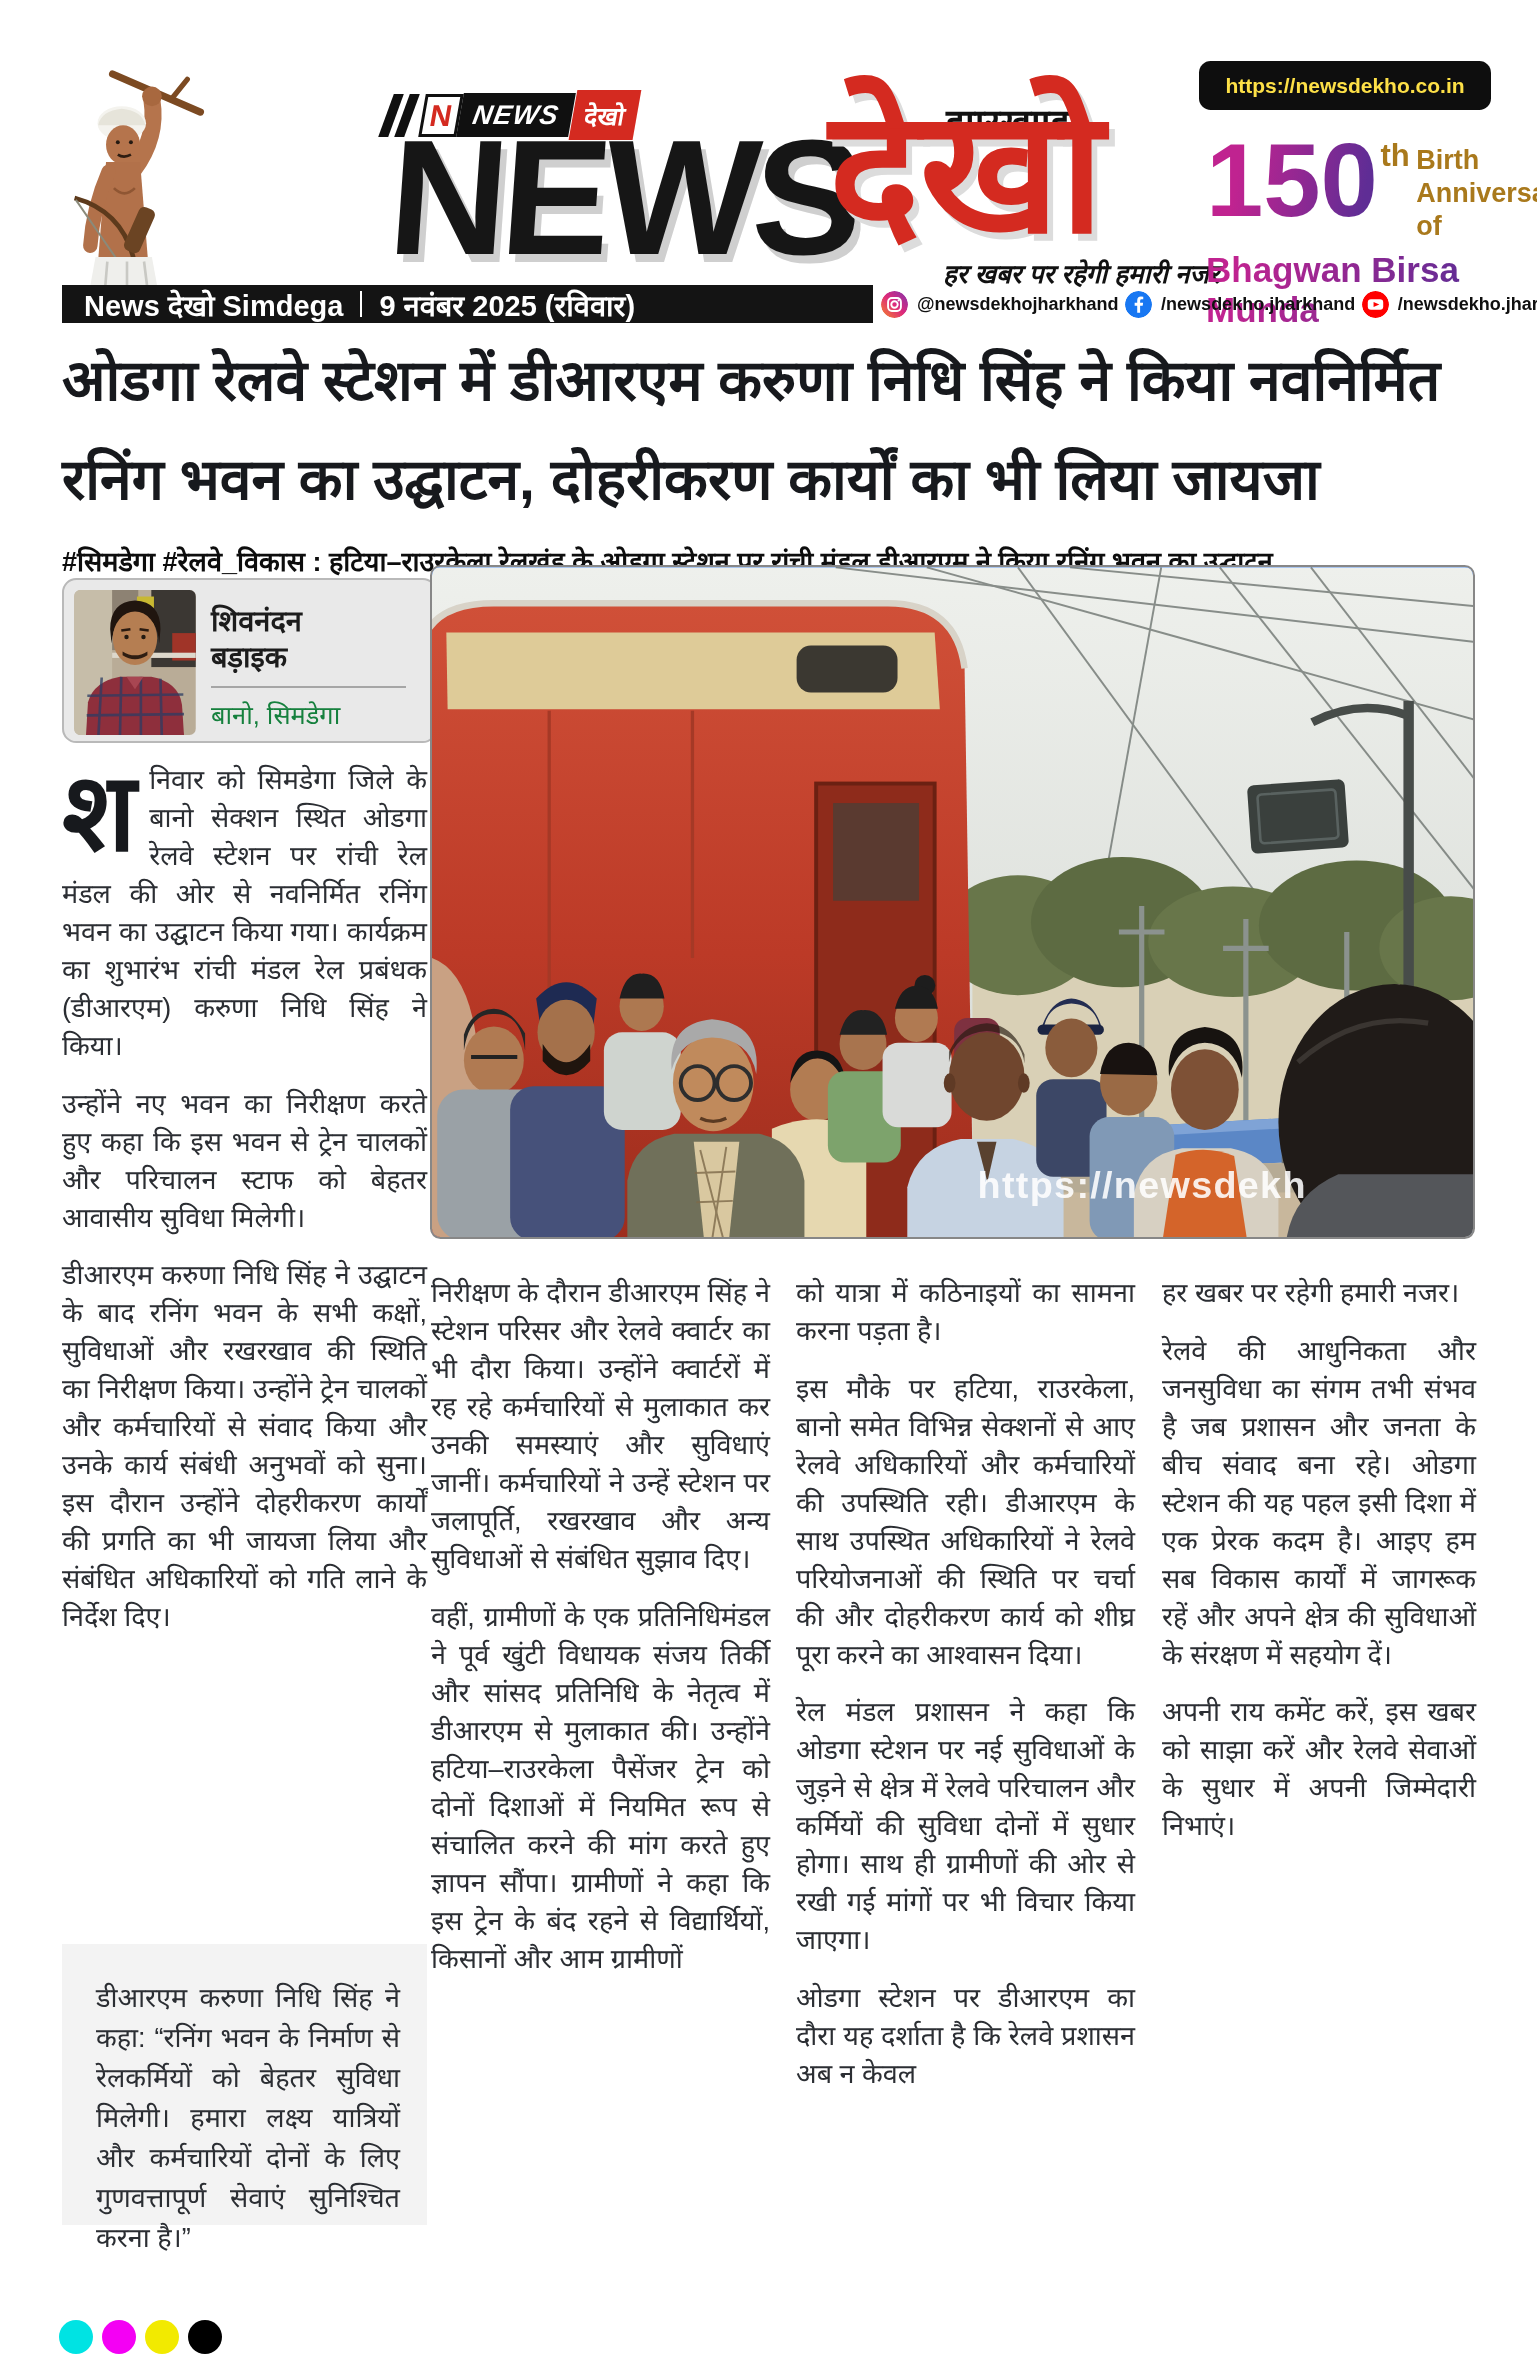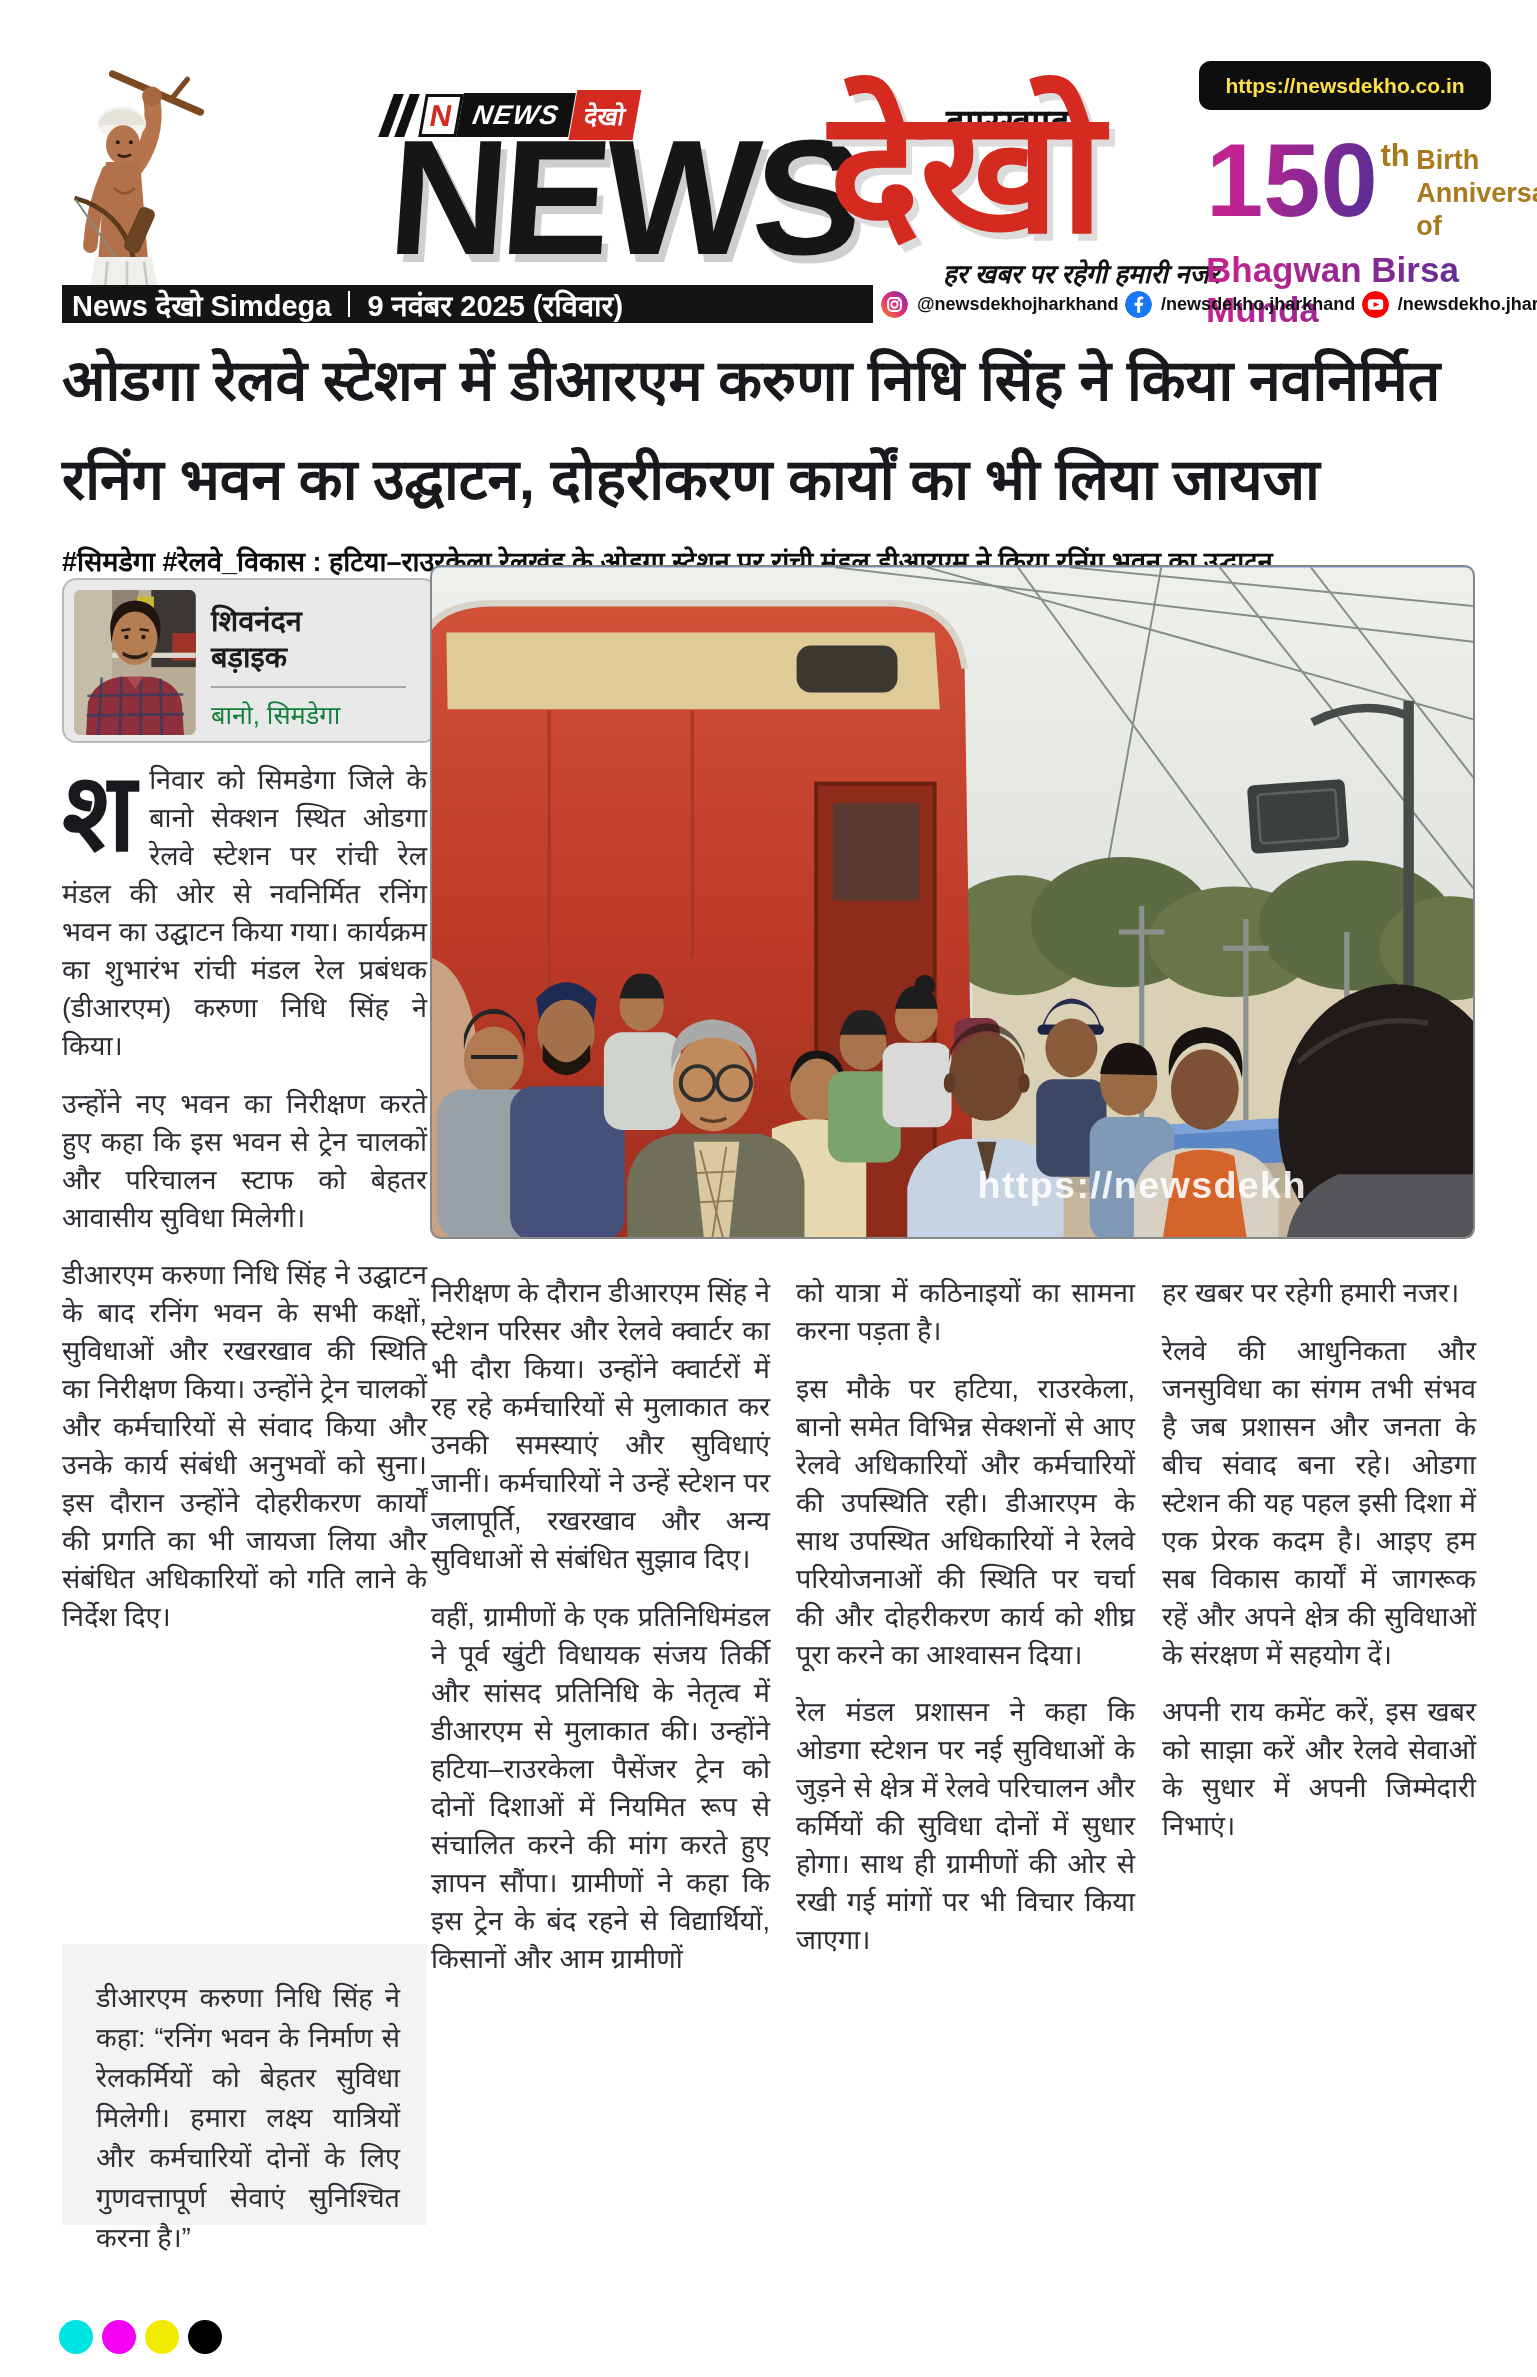--- a/index.html
+++ b/index.html
@@ -20,21 +20,21 @@
   .tagline{position:absolute;left:943px;top:255px;font-size:26px;font-weight:800;font-style:italic;color:#111;}
   .url-pill{position:absolute;left:1199px;top:61px;width:292px;height:49px;background:#0e0e0e;border-radius:11.7px;color:#fde047;font-size:21px;font-weight:800;display:flex;align-items:center;justify-content:center;}
   .anniv{position:absolute;left:1206px;top:135px;width:287px;}
   .anniv-row{display:flex;align-items:flex-start;}
   .anniv-num{font-size:103px;font-weight:800;line-height:0.9;color:#a0288f;background:linear-gradient(100deg,#c02390 20%,#5f2d95 90%);-webkit-background-clip:text;background-clip:text;-webkit-text-fill-color:transparent;}
   .anniv-th{font-size:31px;font-weight:800;color:#a9791c;margin:2.6px 6.5px 0 2.6px;}
   .anniv-lines{margin-top:9px;font-size:27px;line-height:33px;font-weight:800;color:#a9791c;}
   .anniv-name{margin-top:6.5px;font-size:35px;font-weight:800;color:#7a2d92;background:linear-gradient(100deg,#c02390 10%,#5f2d95 90%);-webkit-background-clip:text;background-clip:text;-webkit-text-fill-color:transparent;}
 
   
-  .edition-bar{position:absolute;left:62px;top:285px;width:811px;height:38px;background:#141414;color:#fff;display:flex;align-items:center;padding-left:10px;font-size:29px;font-weight:800;}
+  .edition-bar{position:absolute;left:62px;top:285px;width:811px;height:38px;background:#141414;color:#fff;display:flex;align-items:center;padding-left:22px;font-size:29px;font-weight:800;}
   .edition-bar .sep{width:2px;height:26px;background:#ffffff;margin:0 17px;display:inline-block;}
   .social-bar{position:absolute;left:881px;top:291px;width:619px;display:flex;align-items:center;gap:6.5px;font-size:18px;font-weight:800;color:#101010;white-space:nowrap;}
   .social-item{display:flex;align-items:center;gap:9px;}
   .sicon{width:27px;height:27px;border-radius:50%;flex:0 0 auto;display:block;}
 
   
   .headline{position:absolute;left:62px;top:331px;width:1419px;font-size:57px;line-height:99px;font-weight:800;color:#17191d;}
   .subheadline{position:absolute;left:62px;top:542px;width:1419px;font-size:27px;font-weight:800;color:#0d0d0d;}
 
   
@@ -364,20 +364,21 @@
 
   <div class="col col2">
     <p>निरीक्षण के दौरान डीआरएम सिंह ने स्टेशन परिसर और रेलवे क्वार्टर का भी दौरा किया। उन्होंने क्वार्टरों में रह रहे कर्मचारियों से मुलाकात कर उनकी समस्याएं और सुविधाएं जानीं। कर्मचारियों ने उन्हें स्टेशन पर जलापूर्ति, रखरखाव और अन्य सुविधाओं से संबंधित सुझाव दिए।</p>
     <p>वहीं, ग्रामीणों के एक प्रतिनिधिमंडल ने पूर्व खुंटी विधायक संजय तिर्की और सांसद प्रतिनिधि के नेतृत्व में डीआरएम से मुलाकात की। उन्होंने हटिया–राउरकेला पैसेंजर ट्रेन को दोनों दिशाओं में नियमित रूप से संचालित करने की मांग करते हुए ज्ञापन सौंपा। ग्रामीणों ने कहा कि इस ट्रेन के बंद रहने से विद्यार्थियों, किसानों और आम ग्रामीणों</p>
   </div>
 
   <div class="col col3">
     <p>को यात्रा में कठिनाइयों का सामना करना पड़ता है।</p>
     <p>इस मौके पर हटिया, राउरकेला, बानो समेत विभिन्न सेक्शनों से आए रेलवे अधिकारियों और कर्मचारियों की उपस्थिति रही। डीआरएम के साथ उपस्थित अधिकारियों ने रेलवे परियोजनाओं की स्थिति पर चर्चा की और दोहरीकरण कार्य को शीघ्र पूरा करने का आश्वासन दिया।</p>
     <p>रेल मंडल प्रशासन ने कहा कि ओडगा स्टेशन पर नई सुविधाओं के जुड़ने से क्षेत्र में रेलवे परिचालन और कर्मियों की सुविधा दोनों में सुधार होगा। साथ ही ग्रामीणों की ओर से रखी गई मांगों पर भी विचार किया जाएगा।</p>
+    <p>ओडगा स्टेशन पर डीआरएम का दौरा यह दर्शाता है कि रेलवे प्रशासन अब न केवल</p>
   </div>
 
   <div class="col col4">
     <p>हर खबर पर रहेगी हमारी नजर।</p>
     <p>रेलवे की आधुनिकता और जनसुविधा का संगम तभी संभव है जब प्रशासन और जनता के बीच संवाद बना रहे। ओडगा स्टेशन की यह पहल इसी दिशा में एक प्रेरक कदम है। आइए हम सब विकास कार्यों में जागरूक रहें और अपने क्षेत्र की सुविधाओं के संरक्षण में सहयोग दें।</p>
     <p>अपनी राय कमेंट करें, इस खबर को साझा करें और रेलवे सेवाओं के सुधार में अपनी जिम्मेदारी निभाएं।</p>
   </div>
 
   <div class="dots">
     <span class="dot dot-c"></span>

